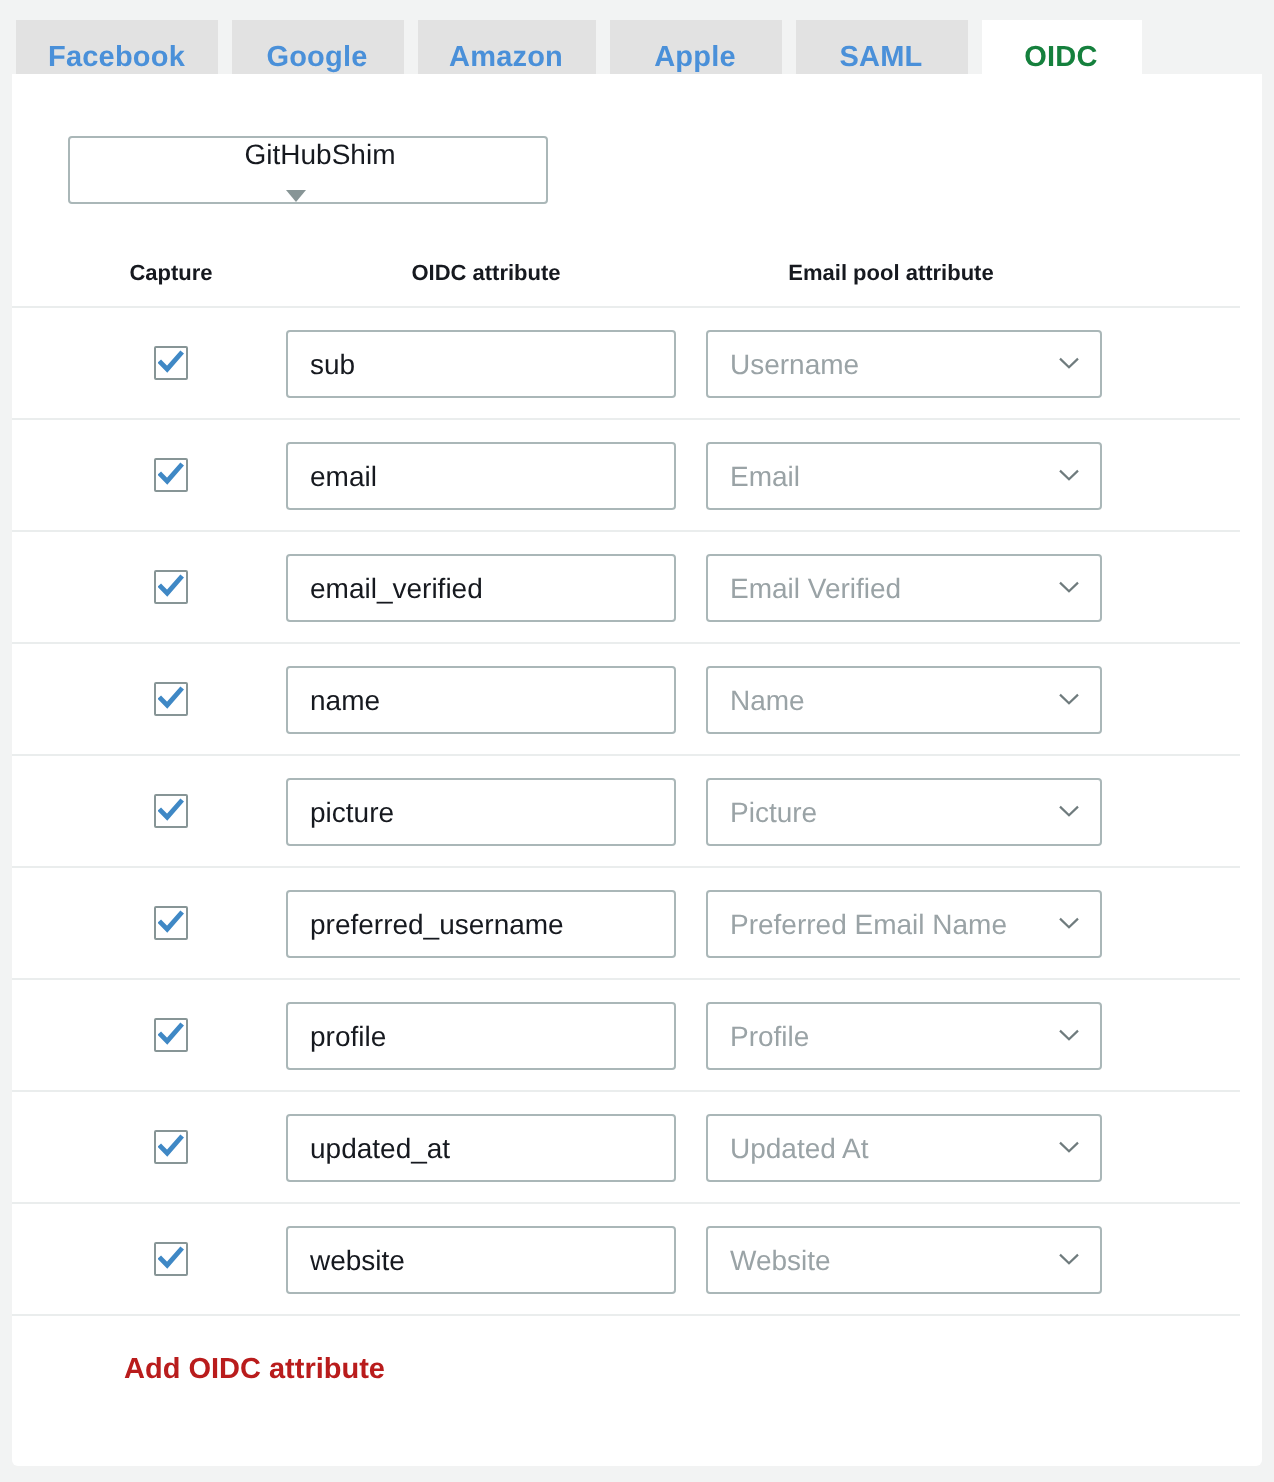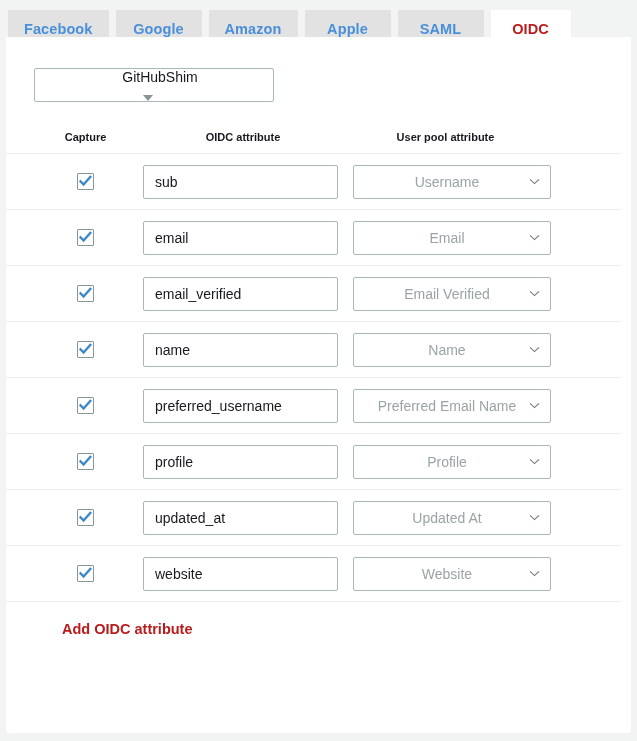--- a/index.html
+++ b/index.html
@@ -47,21 +47,21 @@
     align-items: center;
     justify-content: center;
     padding: 0 16px;
     box-sizing: border-box;
     cursor: pointer;
     user-select: none;
     letter-spacing: 0.1px;
   }
   .tab.active {
     background: #ffffff;
-    color: #b91c1c;
+    color: #15803d;
     min-width: 80px;
   }
 
   
   .card {
     position: absolute;
     left: 6px;
     top: 37px;
     width: 625px;
     height: 696px;
@@ -198,21 +198,20 @@
     box-sizing: border-box;
     cursor: pointer;
   }
   .up-select .value {
     flex: 1;
     font-size: 14px;
     color: #9aa3a6;
     padding-left: 11px;
     white-space: nowrap;
     overflow: hidden;
-    text-align: center;
   }
   .chevron {
     margin-right: 10px;
     display: flex;
     align-items: center;
   }
 
   
   .footer {
     border-top: 1px solid #eaeded;
@@ -262,21 +261,21 @@
     <div class="provider-select">
       <span class="value">GitHubShim</span>
       <span class="caret-down"></span>
     </div>
 
     <div class="table">
 
       <div class="thead">
         <div class="th col-capture">Capture</div>
         <div class="th col-oidc">OIDC attribute</div>
-        <div class="th col-userpool">User pool attribute</div>
+        <div class="th col-userpool">Email pool attribute</div>
       </div>
 
       <div id="rows-container">
           <div class="row">
             <div class="cell-capture">
               <div class="checkbox">
                 <svg width="13" height="13" viewBox="0 0 13 13">
                   <path d="M1.5 6.4 L4.6 9.6 L11.3 1.9" fill="none" stroke="#3f88c5" stroke-width="2.4" stroke-linecap="square"></path>
                 </svg>
               </div>
@@ -346,20 +345,42 @@
                   <path d="M1.5 6.4 L4.6 9.6 L11.3 1.9" fill="none" stroke="#3f88c5" stroke-width="2.4" stroke-linecap="square"></path>
                 </svg>
               </div>
             </div>
             <div class="cell-oidc">
               <input class="text-input" type="text" value="name" style="">
             </div>
             <div class="cell-userpool">
               <div class="up-select">
                 <span class="value">Name</span>
+                <span class="chevron">
+                  <svg width="11" height="7" viewBox="0 0 11 7">
+                    <path d="M1 1.3 L5.5 5.6 L10 1.3" fill="none" stroke="#6f7b7d" stroke-width="1.1"></path>
+                  </svg>
+                </span>
+              </div>
+            </div>
+          </div>
+          <div class="row">
+            <div class="cell-capture">
+              <div class="checkbox">
+                <svg width="13" height="13" viewBox="0 0 13 13">
+                  <path d="M1.5 6.4 L4.6 9.6 L11.3 1.9" fill="none" stroke="#3f88c5" stroke-width="2.4" stroke-linecap="square"></path>
+                </svg>
+              </div>
+            </div>
+            <div class="cell-oidc">
+              <input class="text-input" type="text" value="picture" style="">
+            </div>
+            <div class="cell-userpool">
+              <div class="up-select">
+                <span class="value">Picture</span>
                 <span class="chevron">
                   <svg width="11" height="7" viewBox="0 0 11 7">
                     <path d="M1 1.3 L5.5 5.6 L10 1.3" fill="none" stroke="#6f7b7d" stroke-width="1.1"></path>
                   </svg>
                 </span>
               </div>
             </div>
           </div>
           <div class="row">
             <div class="cell-capture">

